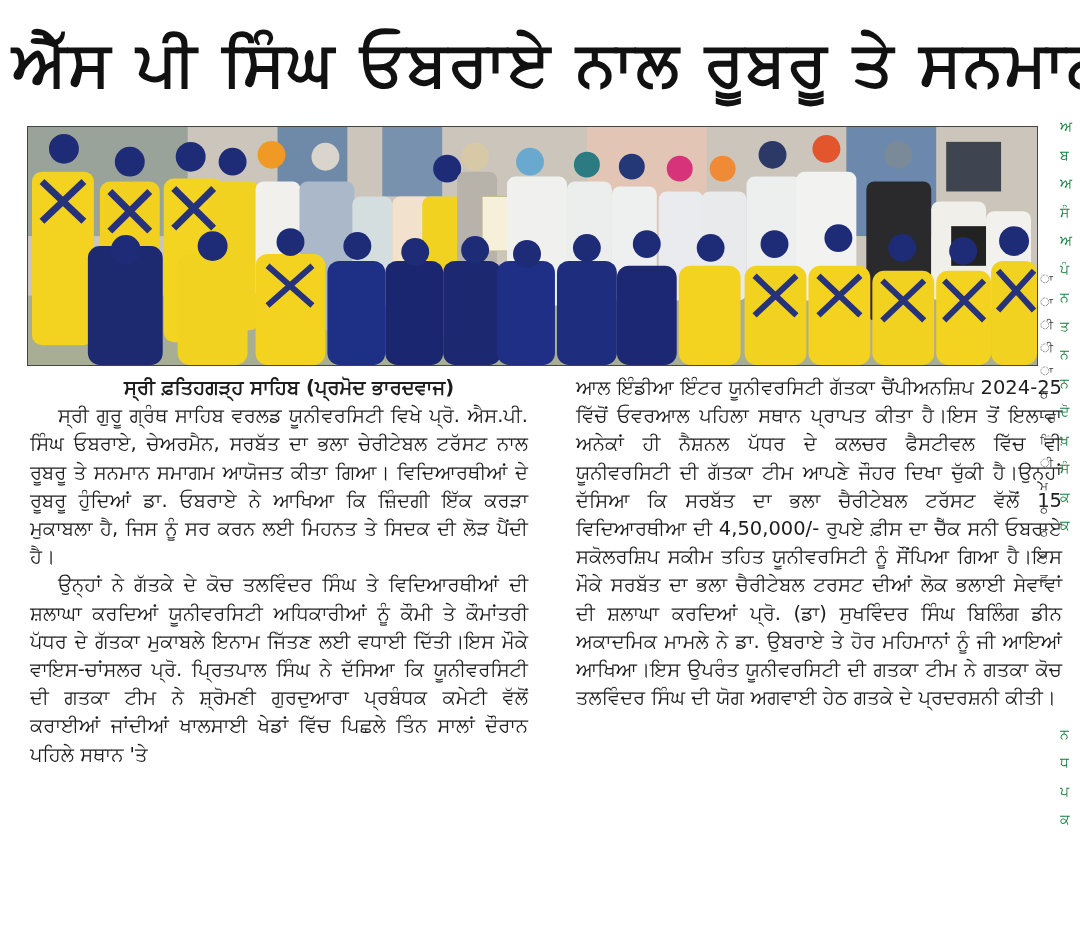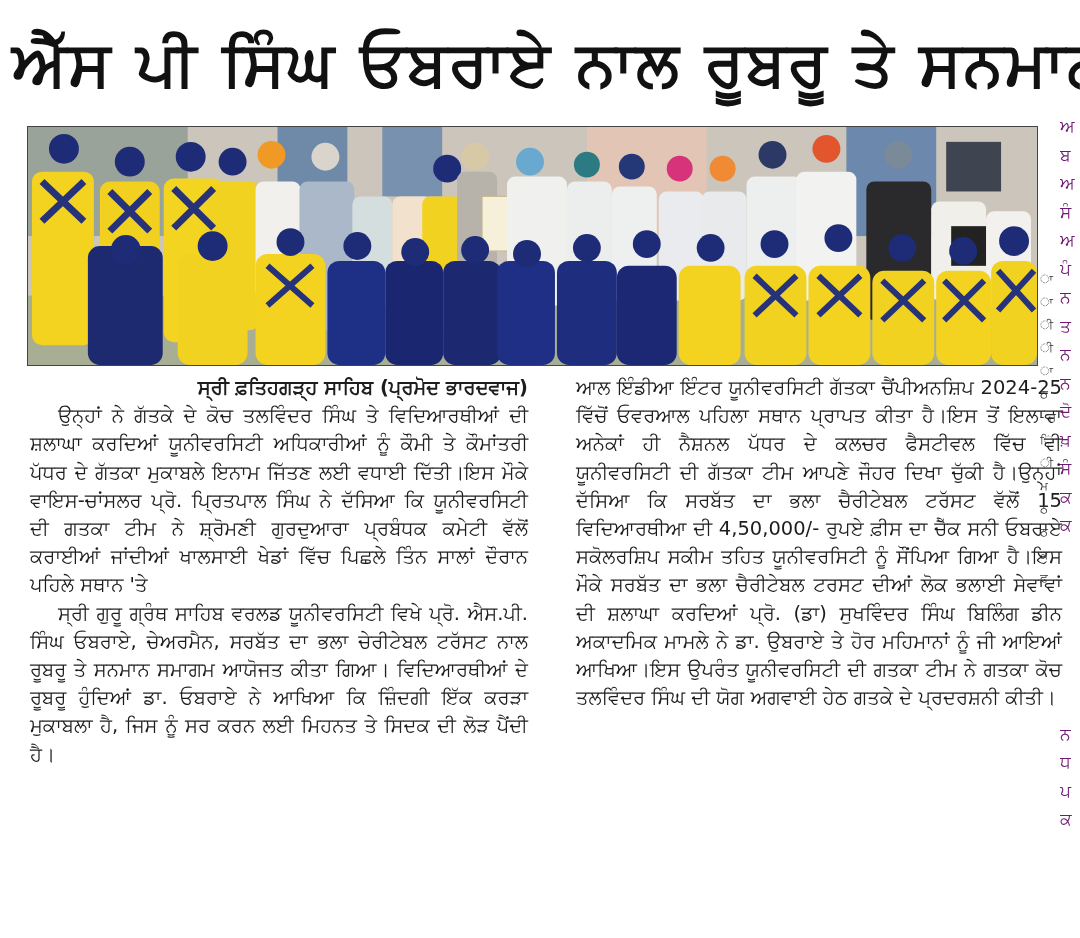--- a/index.html
+++ b/index.html
@@ -24,25 +24,25 @@
   .col {
     position: absolute; top: 374px;
     font-family: "DejaVu Sans", sans-serif;
     font-size: 19.5px; line-height: 28.2px; color: #1d1d1d;
     text-align: justify;
   }
   .col-left { left: 30px; width: 498px; }
   .col-right { left: 556px; width: 486px; margin-left: 20px; }
   .col p { margin: 0; }
   .col .indent { text-indent: 28px; }
-  .dateline { text-align: right; font-weight: bold; padding-left: 20px; }
+  .dateline { text-align: center; font-weight: bold; padding-left: 20px; }
 
   .edge-col {
     position: absolute; left: 1060px; top: 112px; width: 20px; height: 826px;
-    overflow: hidden; font-size: 17px; line-height: 28.5px; color: #701a75;
+    overflow: hidden; font-size: 14px; line-height: 28.5px; color: #15803d;
   }
   .edge-col .gap { height: 180px; }
   .edge-mid {
     position: absolute; left: 1040px; top: 268px; width: 16px;
     font-size: 12px; line-height: 23px; color: #333; overflow: hidden;
   }
 </style>
 </head>
 <body>
 
@@ -143,22 +143,22 @@
       <circle cx="937" cy="125" r="14" fill="#1e2c78"></circle>
       <rect x="965" y="135" width="46" height="105" rx="12" fill="#f2d220"></rect>
       <path d="M972 145 L1008 185 M1008 145 L972 185" stroke="#26337a" stroke-width="6"></path>
       <circle cx="988" cy="115" r="15" fill="#1e2c78"></circle>
     </g>
   </svg>
 </div>
 
 <div class="col col-left">
   <p class="dateline">ਸ੍ਰੀ ਫ਼ਤਿਹਗੜ੍ਹ ਸਾਹਿਬ (ਪ੍ਰਮੋਦ ਭਾਰਦਵਾਜ)</p>
+  <p class="indent">ਸ੍ਰੀ ਗੁਰੂ ਗ੍ਰੰਥ ਸਾਹਿਬ ਵਰਲਡ ਯੂਨੀਵਰਸਿਟੀ ਵਿਖੇ ਪ੍ਰੋ. ਐਸ.ਪੀ. ਸਿੰਘ ਓਬਰਾਏ, ਚੇਅਰਮੈਨ, ਸਰਬੱਤ ਦਾ ਭਲਾ ਚੇਰੀਟੇਬਲ ਟਰੱਸਟ ਨਾਲ ਰੂਬਰੂ ਤੇ ਸਨਮਾਨ ਸਮਾਗਮ ਆਯੋਜਤ ਕੀਤਾ ਗਿਆ। ਵਿਦਿਆਰਥੀਆਂ ਦੇ ਰੂਬਰੂ ਹੁੰਦਿਆਂ ਡਾ. ਓਬਰਾਏ ਨੇ ਆਖਿਆ ਕਿ ਜ਼ਿੰਦਗੀ ਇੱਕ ਕਰੜਾ ਮੁਕਾਬਲਾ ਹੈ, ਜਿਸ ਨੂੰ ਸਰ ਕਰਨ ਲਈ ਮਿਹਨਤ ਤੇ ਸਿਦਕ ਦੀ ਲੋੜ ਪੈਂਦੀ ਹੈ।</p>
   <p class="indent">ਉਨ੍ਹਾਂ ਨੇ ਗੱਤਕੇ ਦੇ ਕੋਚ ਤਲਵਿੰਦਰ ਸਿੰਘ ਤੇ ਵਿਦਿਆਰਥੀਆਂ ਦੀ ਸ਼ਲਾਘਾ ਕਰਦਿਆਂ ਯੂਨੀਵਰਸਿਟੀ ਅਧਿਕਾਰੀਆਂ ਨੂੰ ਕੌਮੀ ਤੇ ਕੌਮਾਂਤਰੀ ਪੱਧਰ ਦੇ ਗੱਤਕਾ ਮੁਕਾਬਲੇ ਇਨਾਮ ਜਿੱਤਣ ਲਈ ਵਧਾਈ ਦਿੱਤੀ।ਇਸ ਮੌਕੇ ਵਾਇਸ-ਚਾਂਸਲਰ ਪ੍ਰੋ. ਪ੍ਰਿਤਪਾਲ ਸਿੰਘ ਨੇ ਦੱਸਿਆ ਕਿ ਯੂਨੀਵਰਸਿਟੀ ਦੀ ਗਤਕਾ ਟੀਮ ਨੇ ਸ਼੍ਰੋਮਣੀ ਗੁਰਦੁਆਰਾ ਪ੍ਰਬੰਧਕ ਕਮੇਟੀ  ਵੱਲੋਂ ਕਰਾਈਆਂ ਜਾਂਦੀਆਂ ਖਾਲਸਾਈ ਖੇਡਾਂ ਵਿੱਚ ਪਿਛਲੇ ਤਿੰਨ ਸਾਲਾਂ ਦੌਰਾਨ ਪਹਿਲੇ ਸਥਾਨ 'ਤੇ</p>
-  <p class="indent">ਸ੍ਰੀ ਗੁਰੂ ਗ੍ਰੰਥ ਸਾਹਿਬ ਵਰਲਡ ਯੂਨੀਵਰਸਿਟੀ ਵਿਖੇ ਪ੍ਰੋ. ਐਸ.ਪੀ. ਸਿੰਘ ਓਬਰਾਏ, ਚੇਅਰਮੈਨ, ਸਰਬੱਤ ਦਾ ਭਲਾ ਚੇਰੀਟੇਬਲ ਟਰੱਸਟ ਨਾਲ ਰੂਬਰੂ ਤੇ ਸਨਮਾਨ ਸਮਾਗਮ ਆਯੋਜਤ ਕੀਤਾ ਗਿਆ। ਵਿਦਿਆਰਥੀਆਂ ਦੇ ਰੂਬਰੂ ਹੁੰਦਿਆਂ ਡਾ. ਓਬਰਾਏ ਨੇ ਆਖਿਆ ਕਿ ਜ਼ਿੰਦਗੀ ਇੱਕ ਕਰੜਾ ਮੁਕਾਬਲਾ ਹੈ, ਜਿਸ ਨੂੰ ਸਰ ਕਰਨ ਲਈ ਮਿਹਨਤ ਤੇ ਸਿਦਕ ਦੀ ਲੋੜ ਪੈਂਦੀ ਹੈ।</p>
 </div>
 
 <div class="col col-right">
   <p>ਆਲ ਇੰਡੀਆ ਇੰਟਰ ਯੂਨੀਵਰਸਿਟੀ ਗੱਤਕਾ ਚੈਂਪੀਅਨਸ਼ਿਪ 2024-25 ਵਿੱਚੋਂ ਓਵਰਆਲ ਪਹਿਲਾ ਸਥਾਨ ਪ੍ਰਾਪਤ ਕੀਤਾ ਹੈ।ਇਸ ਤੋਂ ਇਲਾਵਾ ਅਨੇਕਾਂ ਹੀ ਨੈਸ਼ਨਲ ਪੱਧਰ ਦੇ ਕਲਚਰ ਫੈਸਟੀਵਲ ਵਿੱਚ ਵੀ ਯੂਨੀਵਰਸਿਟੀ ਦੀ ਗੱਤਕਾ ਟੀਮ ਆਪਣੇ ਜੌਹਰ ਦਿਖਾ ਚੁੱਕੀ ਹੈ।ਉਨ੍ਹਾਂ ਦੱਸਿਆ ਕਿ ਸਰਬੱਤ ਦਾ ਭਲਾ ਚੈਰੀਟੇਬਲ ਟਰੱਸਟ ਵੱਲੋਂ 15 ਵਿਦਿਆਰਥੀਆ ਦੀ 4,50,000/- ਰੁਪਏ ਫ਼ੀਸ ਦਾ ਚੈੱਕ ਸਨੀ ਓਬਰਾਏ ਸਕੋਲਰਸ਼ਿਪ ਸਕੀਮ ਤਹਿਤ ਯੂਨੀਵਰਸਿਟੀ ਨੂੰ ਸੌਂਪਿਆ ਗਿਆ ਹੈ।ਇਸ ਮੌਕੇ ਸਰਬੱਤ ਦਾ ਭਲਾ ਚੈਰੀਟੇਬਲ ਟਰਸਟ ਦੀਆਂ ਲੋਕ ਭਲਾਈ ਸੇਵਾਵਾਂ ਦੀ ਸ਼ਲਾਘਾ ਕਰਦਿਆਂ ਪ੍ਰੋ. (ਡਾ) ਸੁਖਵਿੰਦਰ ਸਿੰਘ ਬਿਲਿੰਗ ਡੀਨ ਅਕਾਦਮਿਕ ਮਾਮਲੇ ਨੇ ਡਾ. ਉਬਰਾਏ ਤੇ ਹੋਰ ਮਹਿਮਾਨਾਂ ਨੂੰ ਜੀ ਆਇਆਂ ਆਖਿਆ।ਇਸ ਉਪਰੰਤ ਯੂਨੀਵਰਸਿਟੀ ਦੀ ਗਤਕਾ ਟੀਮ ਨੇ ਗਤਕਾ ਕੋਚ ਤਲਵਿੰਦਰ ਸਿੰਘ ਦੀ ਯੋਗ ਅਗਵਾਈ ਹੇਠ ਗਤਕੇ ਦੇ ਪ੍ਰਦਰਸ਼ਨੀ ਕੀਤੀ।</p>
 </div>
 
 <div class="edge-mid">ਾ ਾ ੀ ੀ ਾ ਠ - ਜ ਿ ੀ ਮ ਠ ਠ ਕ ਫ਼</div>
 <div class="edge-col">
   <div>ਅ ਬ ਅ ਸੰ ਅ ਪੰ ਨ ਤ ਨ ਨ ਦੋ ਖ਼ ਸੰ ਕ ਕ</div>
   <div class="gap"></div>

